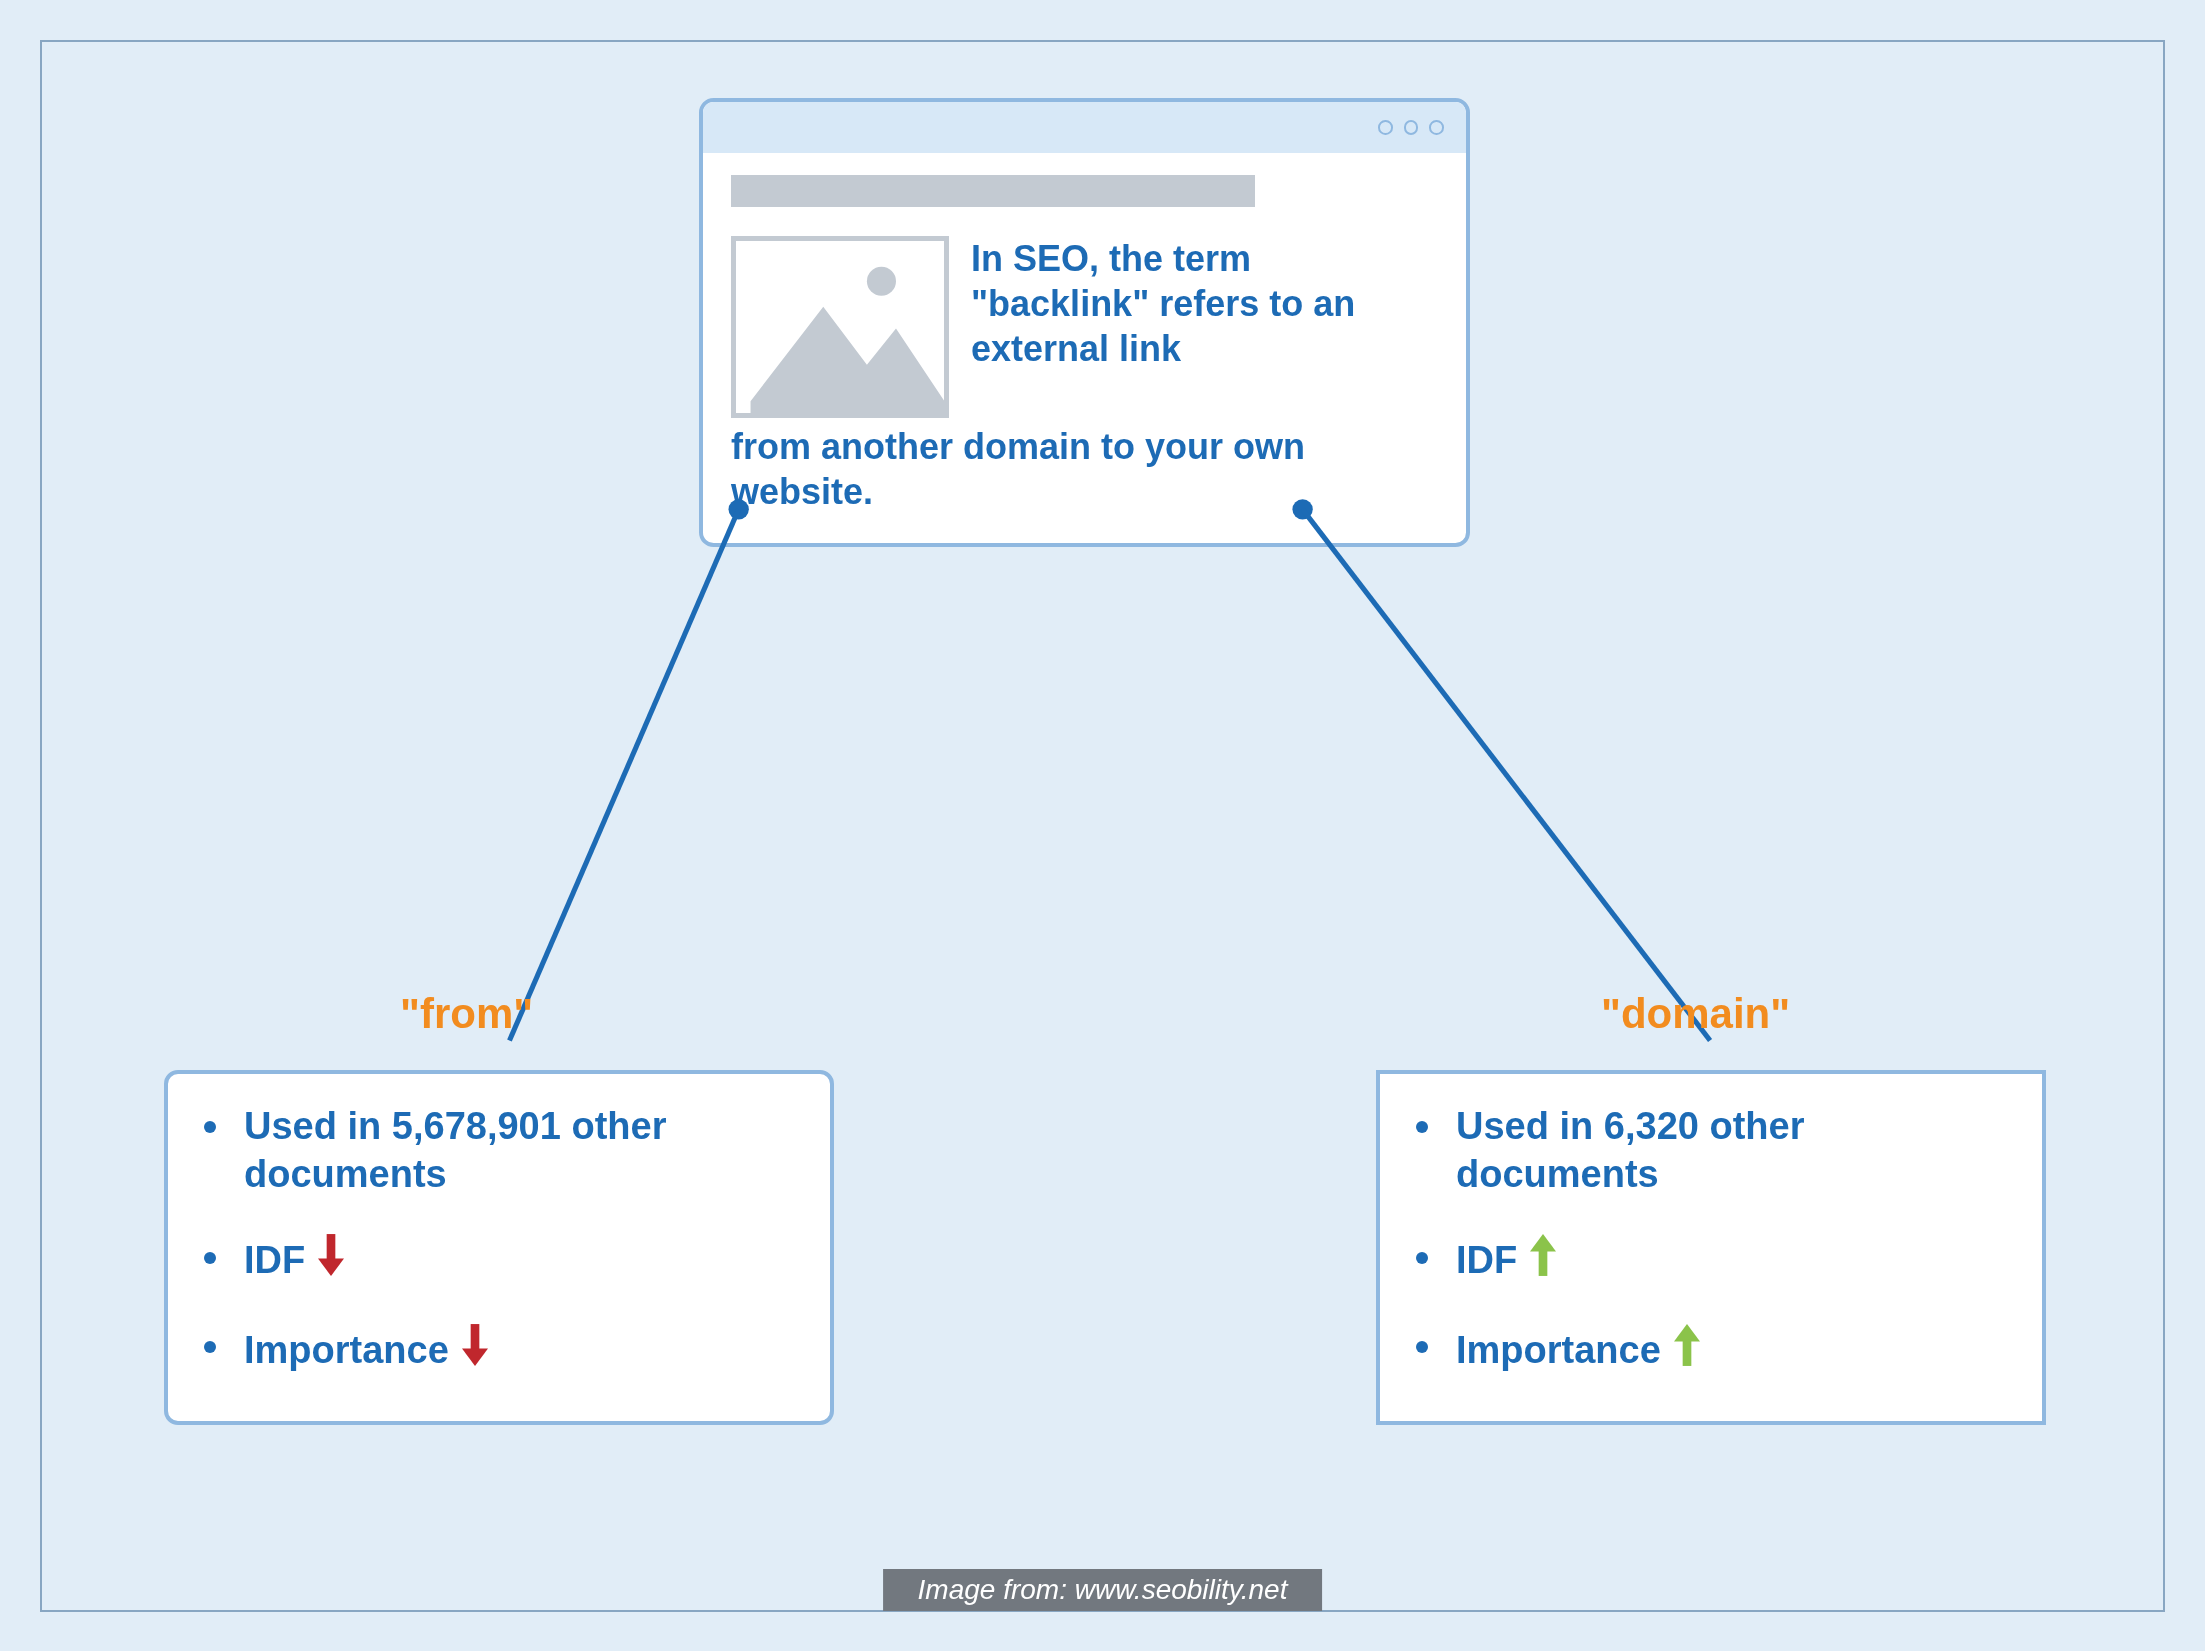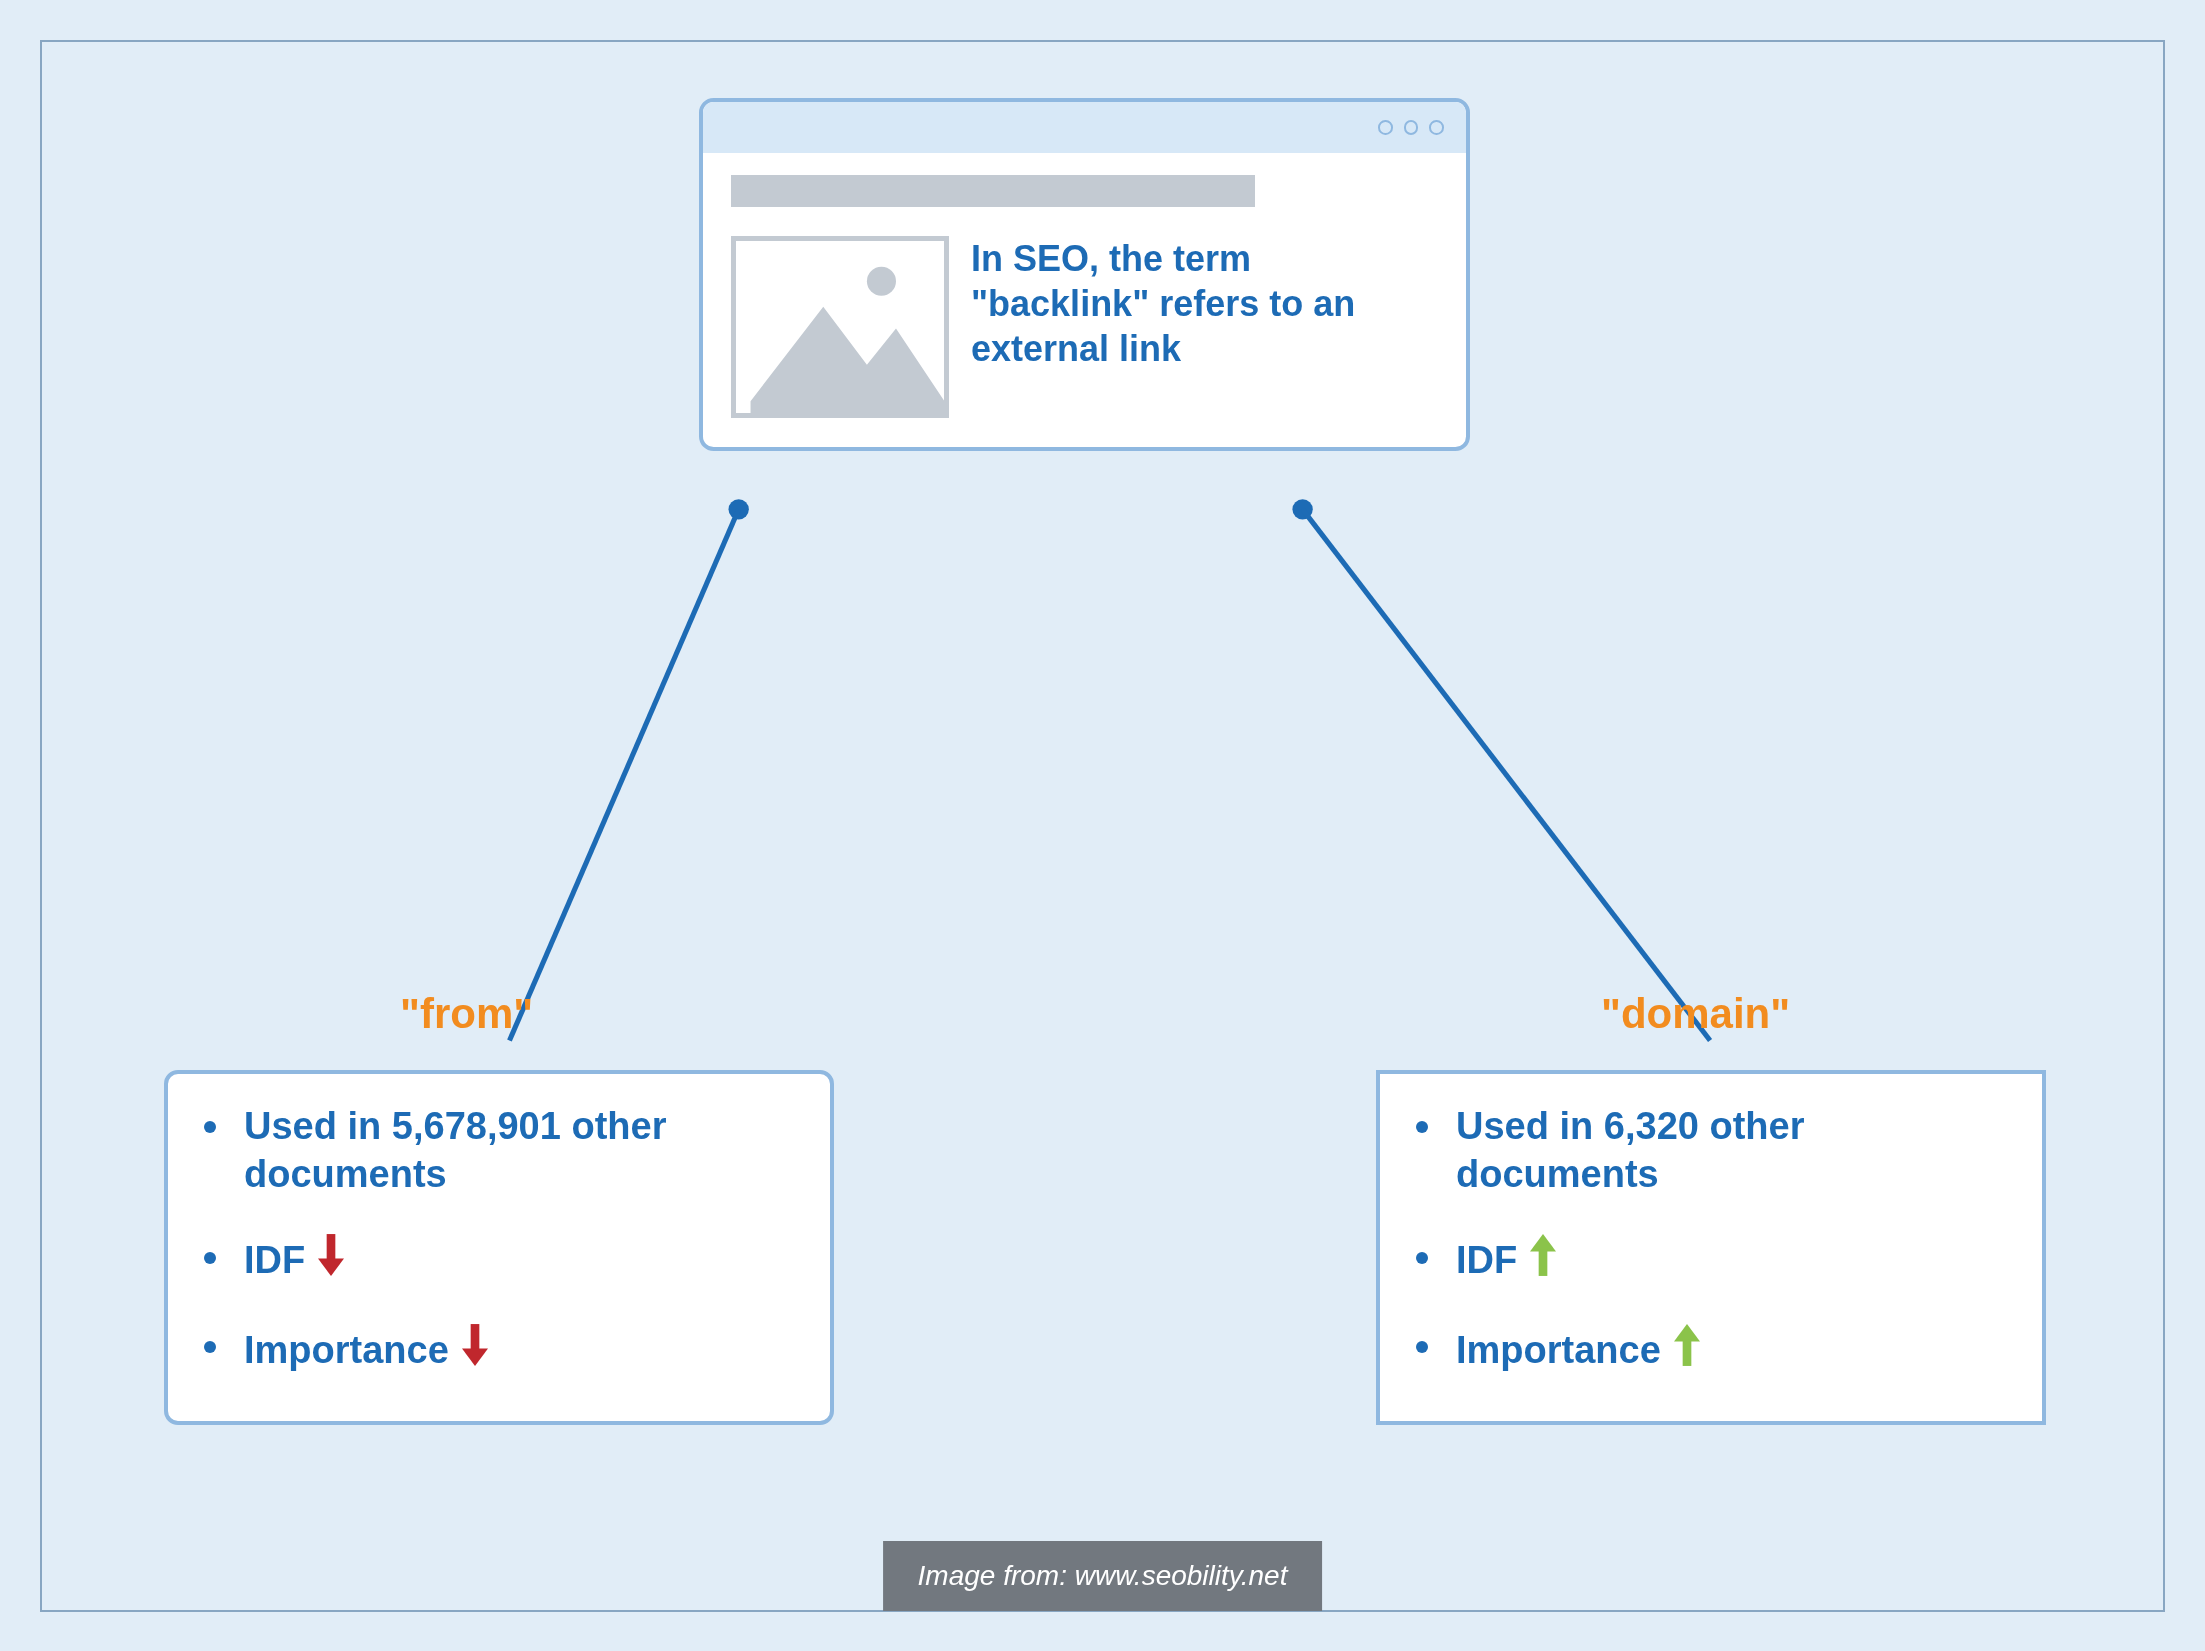--- a/index.html
+++ b/index.html
@@ -144,21 +144,21 @@
   
   .caption {
     position: absolute;
     left: 50%;
     transform: translateX(-50%);
     bottom: 40px;
     background: #72787f;
     color: #ffffff;
     font-style: italic;
     font-size: 28px;
-    padding: 19px 35px;
+    padding: 5px 35px;
   }
 </style>
 </head>
 <body>
 
 <div class="frame"></div>
 
 <div class="browser">
   <div class="browser-titlebar">
     <span class="window-dot"></span>
@@ -171,20 +171,23 @@
       <div class="img-placeholder">
         <svg width="208" height="172" viewBox="0 0 286 236">
           <circle cx="200" cy="55" r="20" fill="#c3cad2"></circle>
           <polygon points="20,220 120,90 180,170 220,120 300,240 20,240" fill="#c3cad2"></polygon>
         </svg>
       </div>
       <div class="sentence">
         <span>In SEO, the term "backlink" refers to an external link</span>
       </div>
     </div>
+    <div class="sentence-below">
+      <span class="highlight">from</span><span> another </span><span class="highlight">domain</span><span> to your own website.</span>
+    </div>
   </div>
 </div>
 
 <svg class="connectors" viewBox="0 0 3030 2269" width="2205" height="1651">
   <circle cx="1015" cy="700" r="14" fill="#1d6bb5"></circle>
   <line x1="1015" y1="700" x2="700" y2="1430" stroke="#1d6bb5" stroke-width="7"></line>
   <circle cx="1790" cy="700" r="14" fill="#1d6bb5"></circle>
   <line x1="1790" y1="700" x2="2350" y2="1430" stroke="#1d6bb5" stroke-width="7"></line>
 </svg>
 

